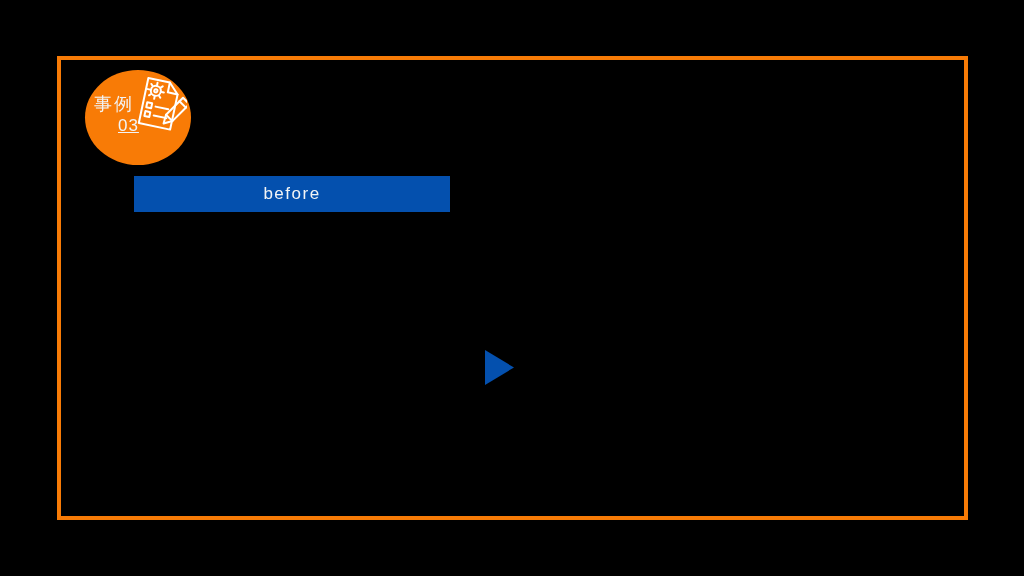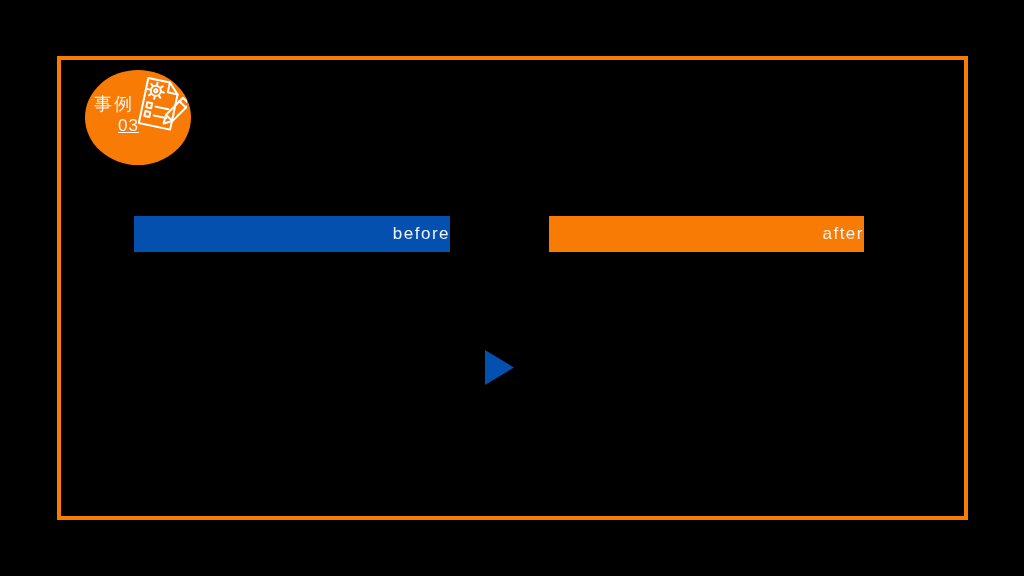--- a/index.html
+++ b/index.html
@@ -54,22 +54,21 @@
     position: absolute;
     left: 50px; top: 4px;
     width: 52px; height: 62px;
   }
   .bar {
     position: absolute;
     top: 176px;
     height: 36px;
     display: flex;
     align-items: center;
-    justify-content: flex-end;
-    margin-top: 40px;
+    justify-content: center;
   }
   .bar span {
     color: var(--label-text);
     font-size: 17px;
     letter-spacing: 1.5px;
     font-weight: 400;
   }
   .bar-before {
     left: 134px;
     width: 316px;
@@ -121,21 +120,18 @@
         <path d="M33 44 L37.5 52 L42 44"></path>
         <path d="M33 25 H42"></path>
       </g>
     </svg>
   </div>
 
   <div class="bar bar-before">
     <span>before</span>
   </div>
 
-  <div class="bar bar-after">
-    <span>after</span>
-  </div>
 
   <svg class="arrow" viewBox="0 0 29 35" aria-hidden="true">
     <polygon points="0,0 29,17.5 0,35"></polygon>
   </svg>
 
 </div>
 
 </body></html>

